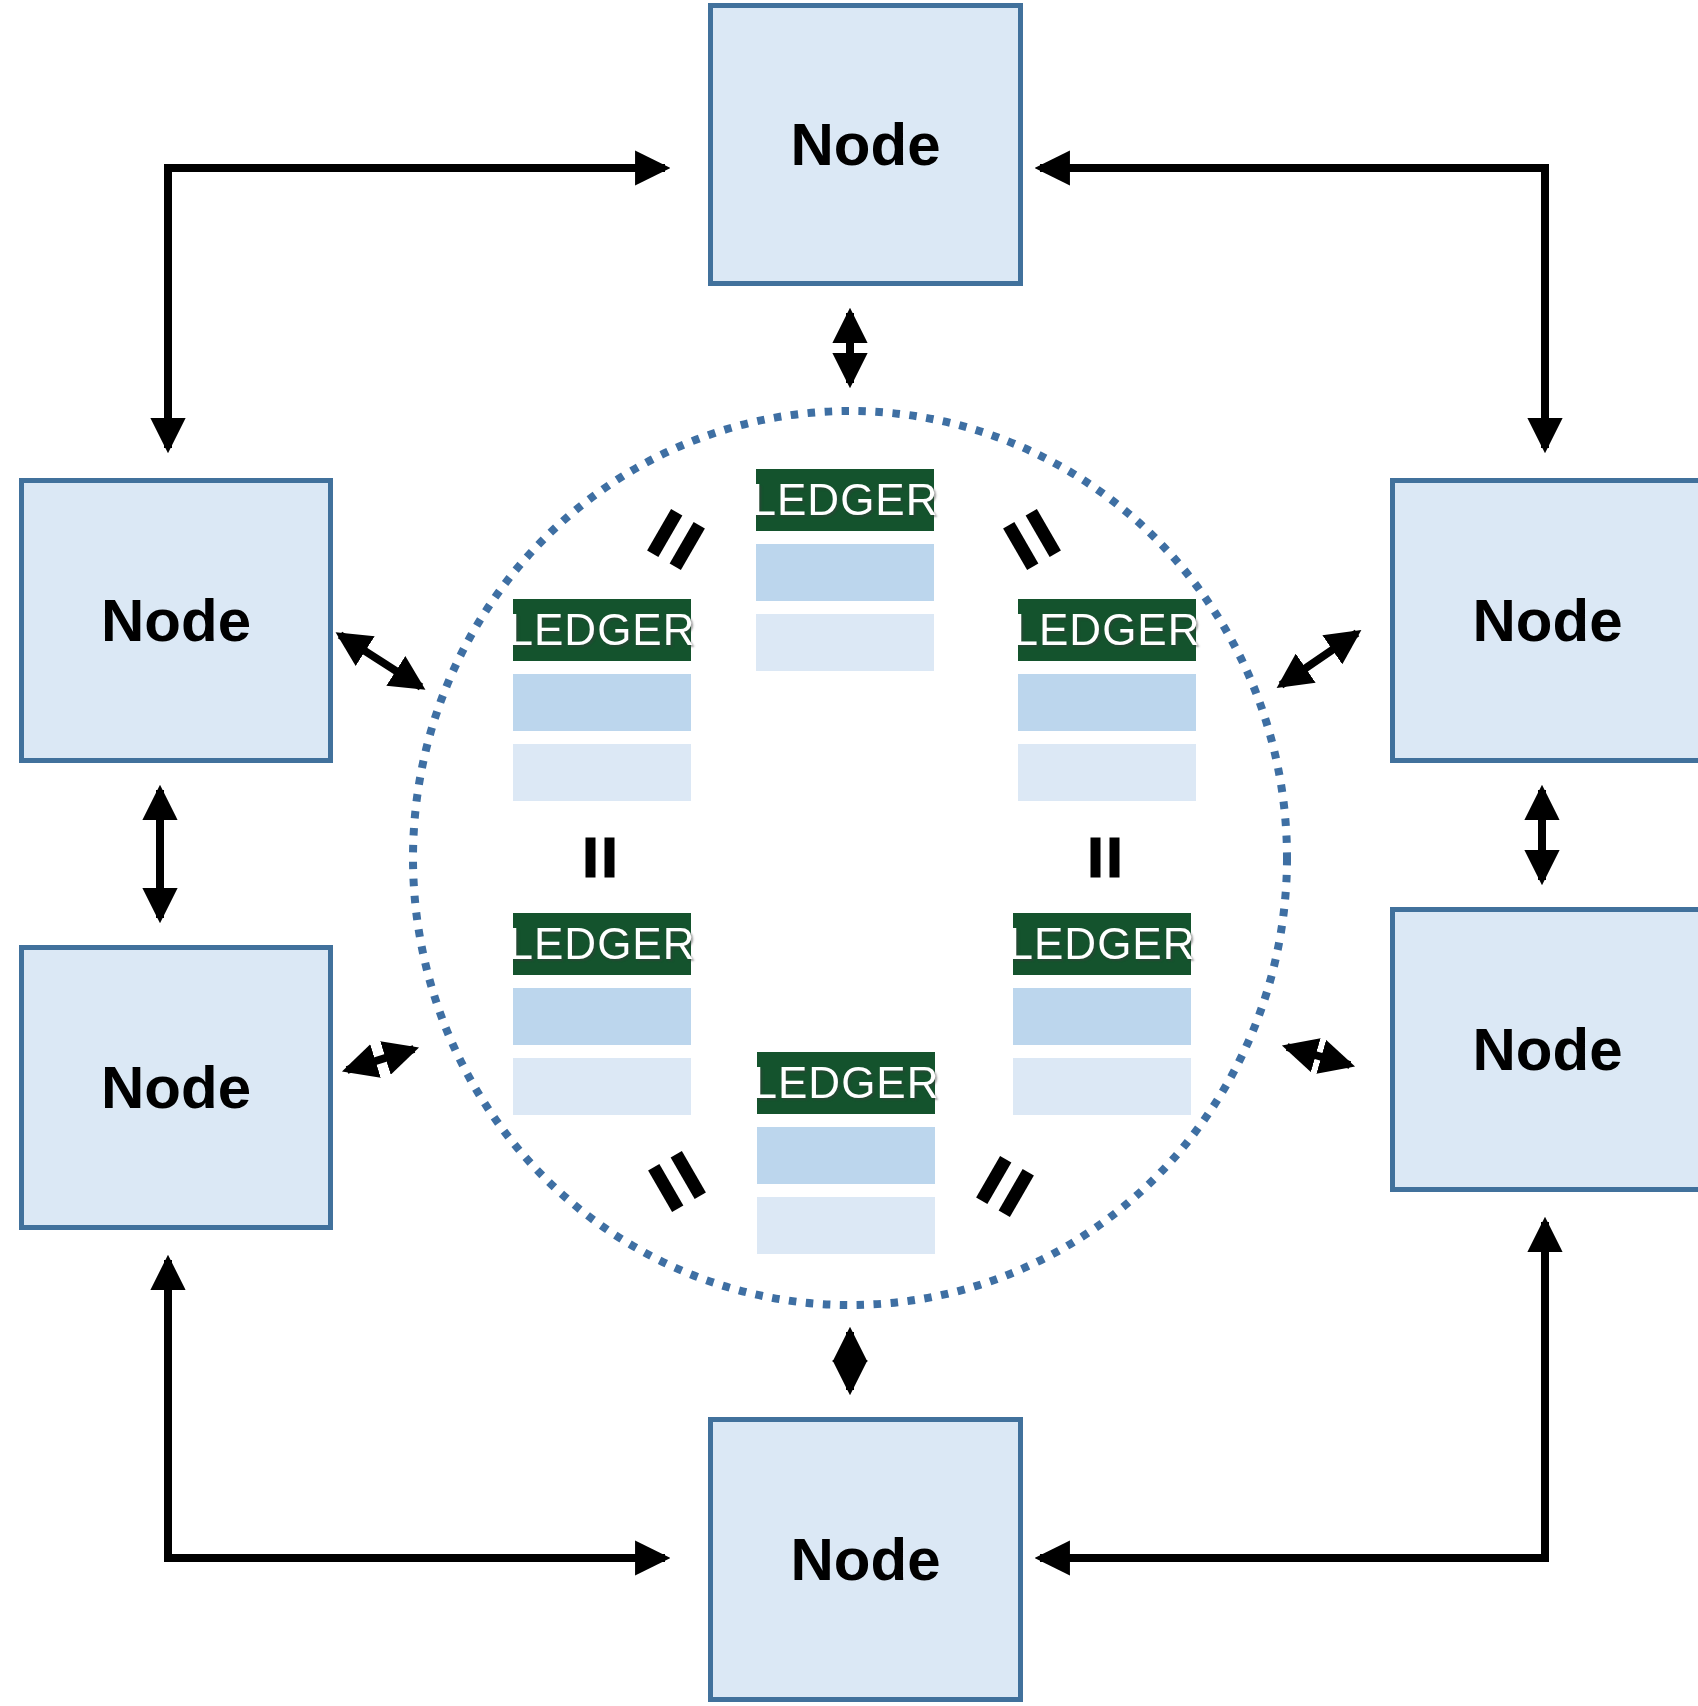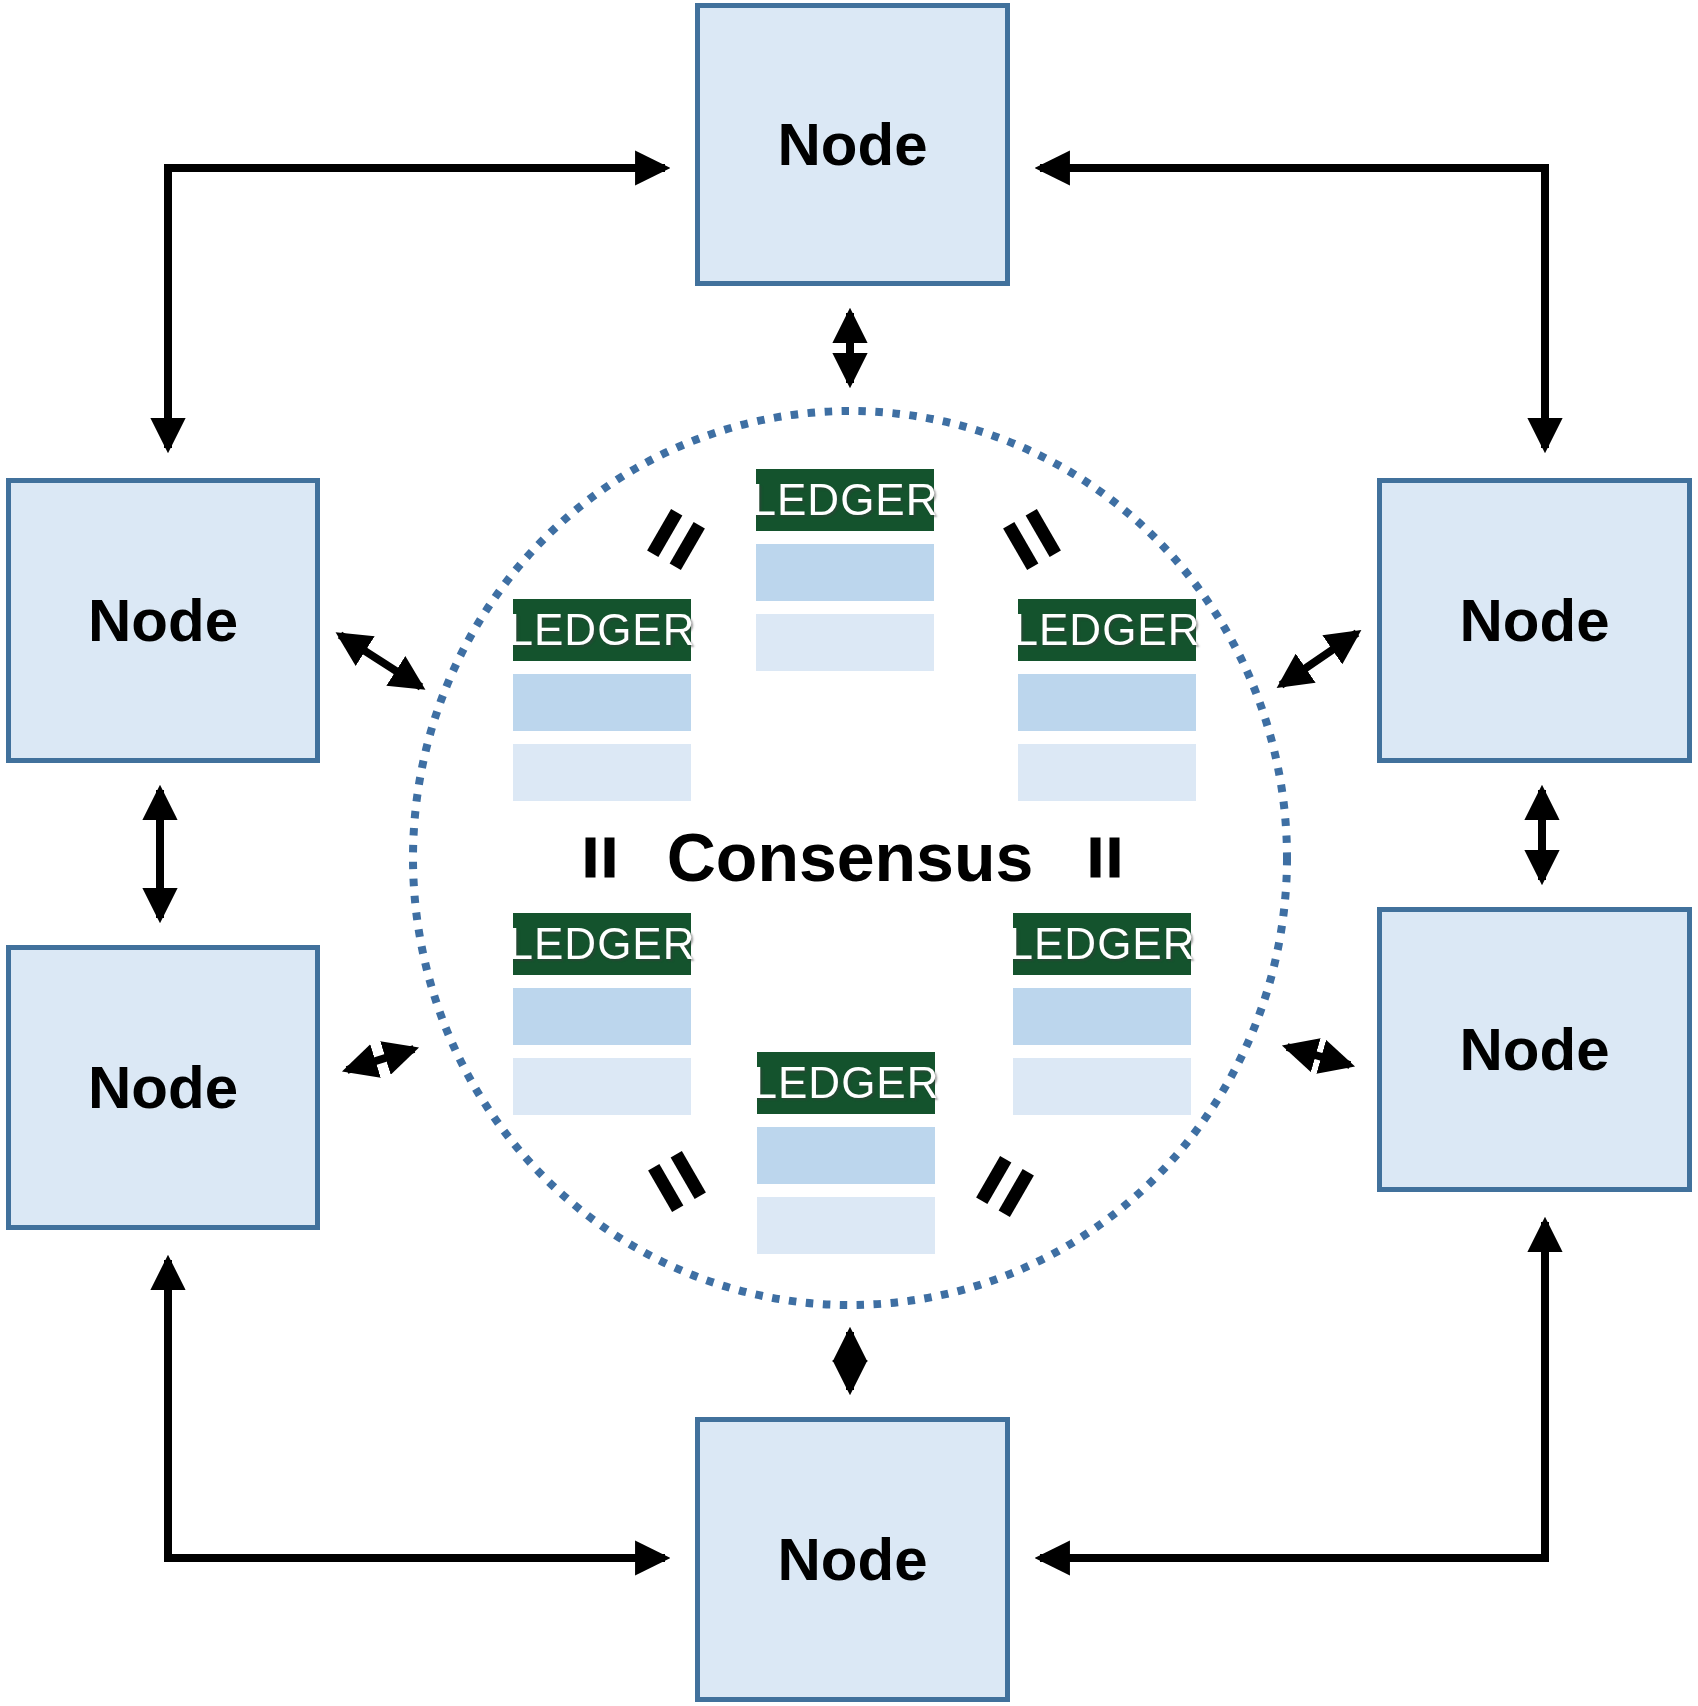--- a/index.html
+++ b/index.html
@@ -17,20 +17,21 @@
   .node {
     position: absolute;
     width: 315px;
     height: 285px;
     background: #dbe8f5;
     border: 5px solid #41719c;
     box-sizing: border-box;
     display: flex;
     align-items: center;
     justify-content: center;
+    margin-left: 13px;
   }
   .node span {
     font-size: 60px;
     font-weight: bold;
     color: #000000;
     letter-spacing: 0px;
   }
   .node-top        { left: 695px;  top: 3px;    height: 283px; }
   .node-left-upper { left: 6px;    top: 478px;  width: 314px; }
   .node-right-upper{ left: 1377px; top: 478px;  }
@@ -159,21 +160,20 @@
     <div class="ledger-header">LEDGER</div>
     <div class="ledger-row r1"></div>
     <div class="ledger-row r2"></div>
   </div>
   <div class="ledger ledger-bottom">
     <div class="ledger-header">LEDGER</div>
     <div class="ledger-row r1"></div>
     <div class="ledger-row r2"></div>
   </div>
 
-  <div class="consensus">Consensus</div>
 
   <div class="eq eq-ul">
       <i></i>
       <i></i>
     </div>
   <div class="eq eq-ur">
       <i></i>
       <i></i>
     </div>
   <div class="eq small eq-ml">

